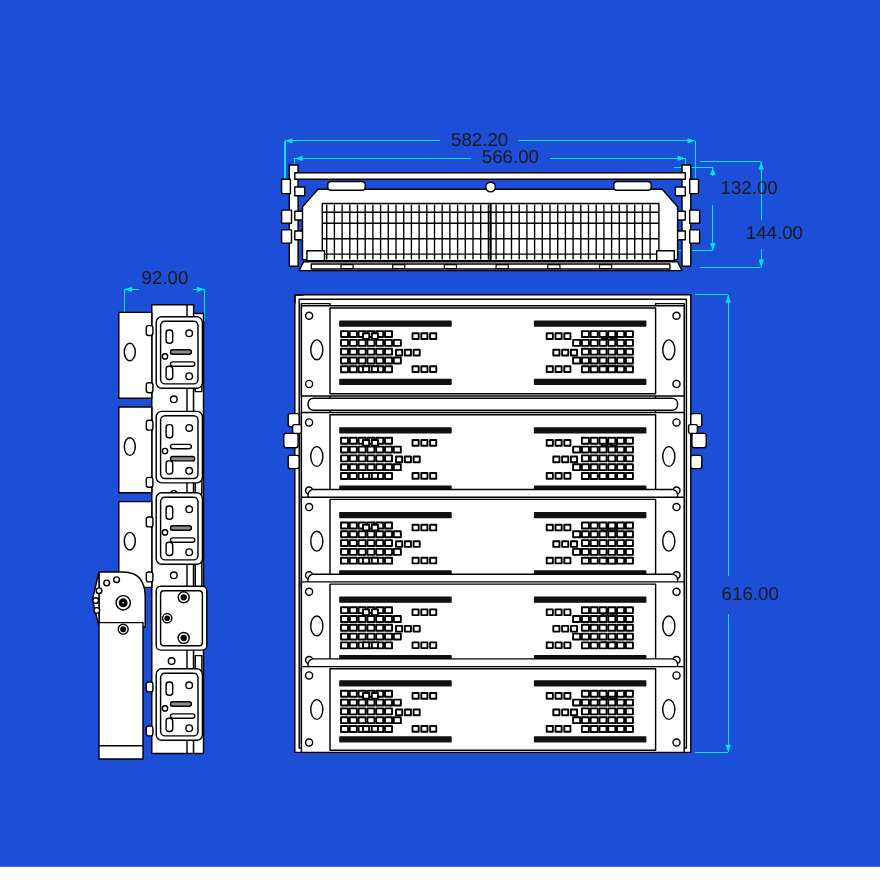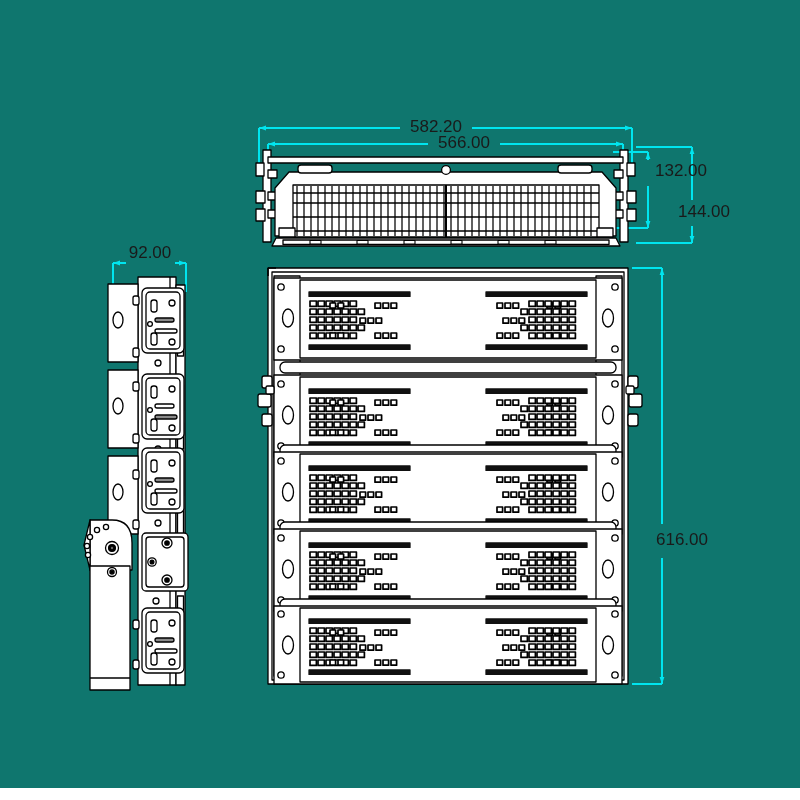--- a/index.html
+++ b/index.html
@@ -1,18 +1,18 @@
 <!DOCTYPE html>
 <html><head>
 <meta charset="utf-8">
 <style>
   html,body{margin:0;padding:0;background:#ffffff;}
   body{width:800px;height:800px;overflow:hidden;
        font-family:"Liberation Sans", sans-serif;}
-  #stage{position:relative;width:800px;height:788px;background:#0f766e;}
+  #stage{position:relative;width:800px;height:788px;background:#1d4ed8;}
   svg#drawing{position:absolute;left:0;top:0;width:800px;height:800px;display:block;}
   .dimtext{font-family:"Liberation Sans", sans-serif;font-size:17px;fill:#1a1a1a;}
 </style>
 </head>
 <body>
 
 <div id="stage">
 <svg id="drawing" viewBox="0 0 800 800" xmlns="http://www.w3.org/2000/svg">
 
   <defs>

